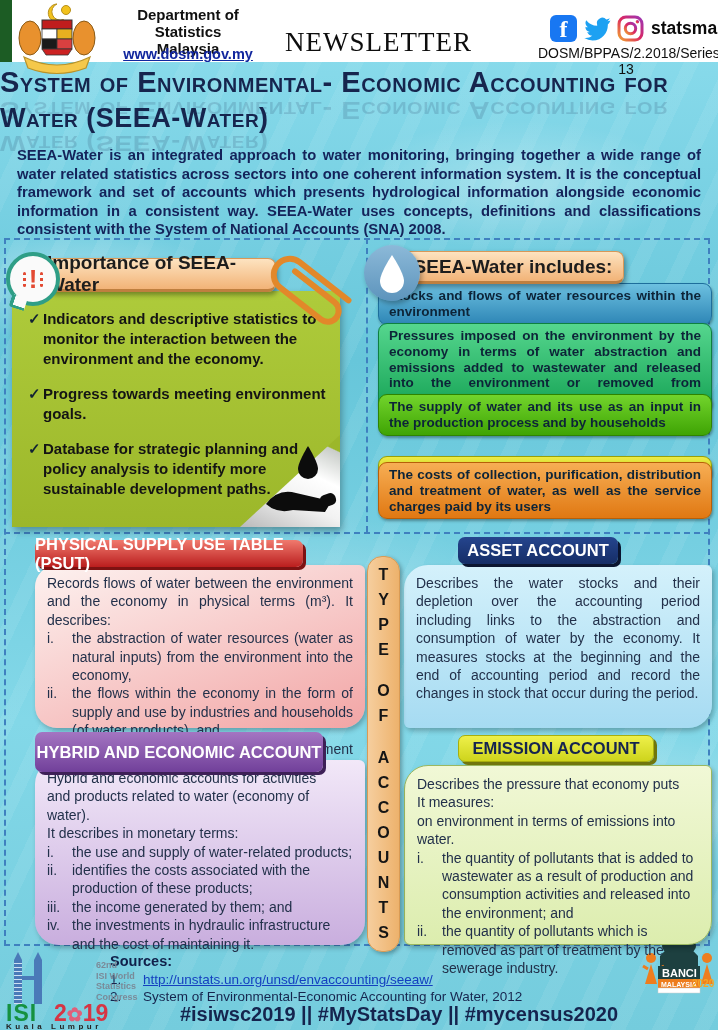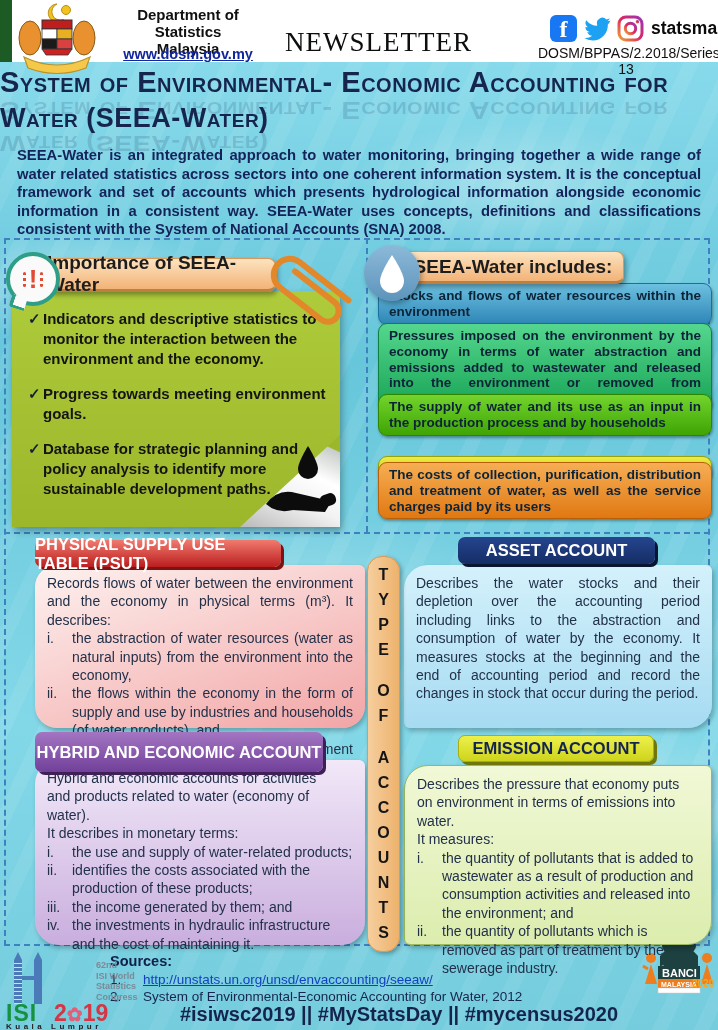--- a/index.html
+++ b/index.html
@@ -59,22 +59,22 @@
   .hand-icon{position:absolute;left:262px;top:442px;width:76px;height:82px;z-index:7;}
   
   .inc{position:absolute;left:378px;width:334px;border-radius:9px;box-shadow:1px 2px 3px rgba(0,0,0,.35);padding:4px 10px;box-sizing:border-box;font-weight:700;color:#0d2438;font-size:13.5px;line-height:15.8px;text-align:justify;z-index:3;}
   .inc1{top:283px;background:linear-gradient(180deg,#6cc0e0,#2e86b6);border:1px solid #1d6e9c;}
   .inc2{top:323px;background:linear-gradient(180deg,#55d68e,#15a254);border:1px solid #0e8040;}
   .inc3{top:394px;background:linear-gradient(180deg,#72d42c,#3fa404);border:1px solid #2f8400;}
   .inc4{top:456px;background:linear-gradient(180deg,#ecec46,#c3c80e);border:1px solid #9aa006;text-decoration:underline;}
   .inc5{top:462px;background:linear-gradient(180deg,#f7ae54,#e07812);border:1px solid #b85f08;}
   
   .acct-head{position:absolute;display:flex;align-items:center;justify-content:center;font-weight:700;font-size:16.5px;border-radius:7px;box-sizing:border-box;z-index:4;}
-  .psut-head{left:35px;top:540px;width:246px;height:27px;color:#fff;background:linear-gradient(180deg,#f07a6e,#ba1e1e);box-shadow:3px 3px 0 #7d1212;}
-  .asset-head{left:458px;top:537px;width:197px;height:27px;color:#fff;background:linear-gradient(180deg,#25458e,#152d66);box-shadow:3px 3px 0 #0a1530;}
+  .psut-head{left:35px;top:540px;width:268px;height:27px;color:#fff;background:linear-gradient(180deg,#f07a6e,#ba1e1e);box-shadow:3px 3px 0 #7d1212;}
+  .asset-head{left:458px;top:537px;width:160px;height:27px;color:#fff;background:linear-gradient(180deg,#25458e,#152d66);box-shadow:3px 3px 0 #0a1530;}
   .hybrid-head{left:35px;top:732px;width:288px;height:40px;color:#fff;background:linear-gradient(180deg,#a475c2,#71409a);box-shadow:3px 3px 0 #3e2057;}
   .emission-head{left:458px;top:735px;width:196px;height:27px;color:#15244f;background:linear-gradient(180deg,#eef04a,#ced41c);border:1px solid #a8ae0c;box-shadow:3px 3px 0 #70760e;}
   .acct-body{position:absolute;box-sizing:border-box;font-size:14px;color:#22304a;line-height:18.4px;padding:9px 12px;z-index:3;}
   .psut-body{left:35px;top:565px;width:330px;height:163px;background:linear-gradient(160deg,#fdf2f0,#f2a5a5);border-radius:22px 6px 22px 22px;box-shadow:2px 3px 5px rgba(0,0,0,.25);text-align:justify;}
   .asset-body{left:404px;top:565px;width:308px;height:163px;background:linear-gradient(180deg,#d4f1fb,#a6dbf2);border-radius:24px 6px 24px 6px;box-shadow:2px 3px 5px rgba(0,0,0,.25);text-align:justify;}
   .hybrid-body{left:35px;top:760px;width:330px;height:185px;background:linear-gradient(180deg,#f2e8f8,#c9aede);border-radius:24px 6px 24px 24px;box-shadow:2px 3px 5px rgba(0,0,0,.25);}
   .emission-body{left:404px;top:765px;width:308px;height:180px;background:linear-gradient(180deg,#f1f8d6,#dcedae);border:1px solid #9bb860;border-radius:24px 6px 24px 6px;box-shadow:2px 3px 5px rgba(0,0,0,.25);}
   .ritem{display:flex;}
   .ritem .num{width:25px;flex:none;}
   .ritem .txt{flex:1;text-align:justify;}
@@ -264,22 +264,22 @@
     </div>
     <div class="ritem">
       <span class="num">iv.</span>
       <span class="txt">the investments in hydraulic infrastructure and the cost of maintaining it.</span>
     </div>
   </div>
 
   <div class="acct-head emission-head">EMISSION ACCOUNT</div>
   <div class="acct-body emission-body">
     <div>Describes the pressure that economy puts</div>
+    <div>It measures:</div>
     <div>on environment in terms of emissions into water.</div>
-    <div>It measures:</div>
     <div class="ritem">
       <span class="num">i.</span>
       <span class="txt">the quantity of pollutants that is added to wastewater as a result of production and consumption activities and released into the environment; and</span>
     </div>
     <div class="ritem">
       <span class="num">ii.</span>
       <span class="txt">the quantity of pollutants which is removed as part of treatment by the sewerage industry.</span>
     </div>
   </div>
 

